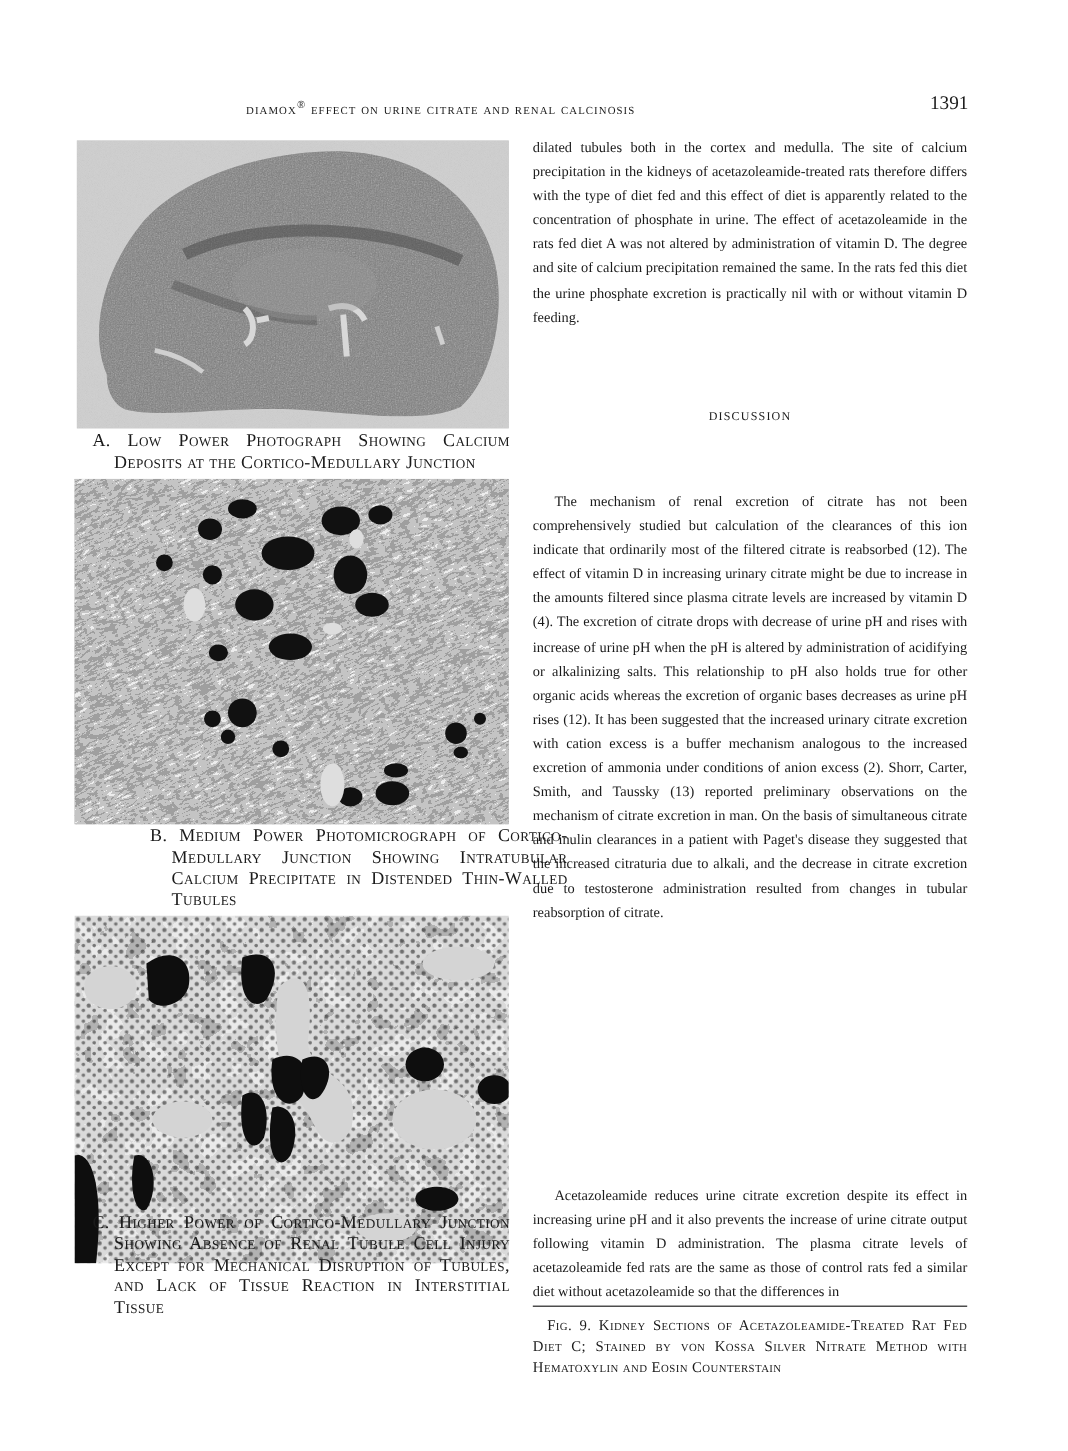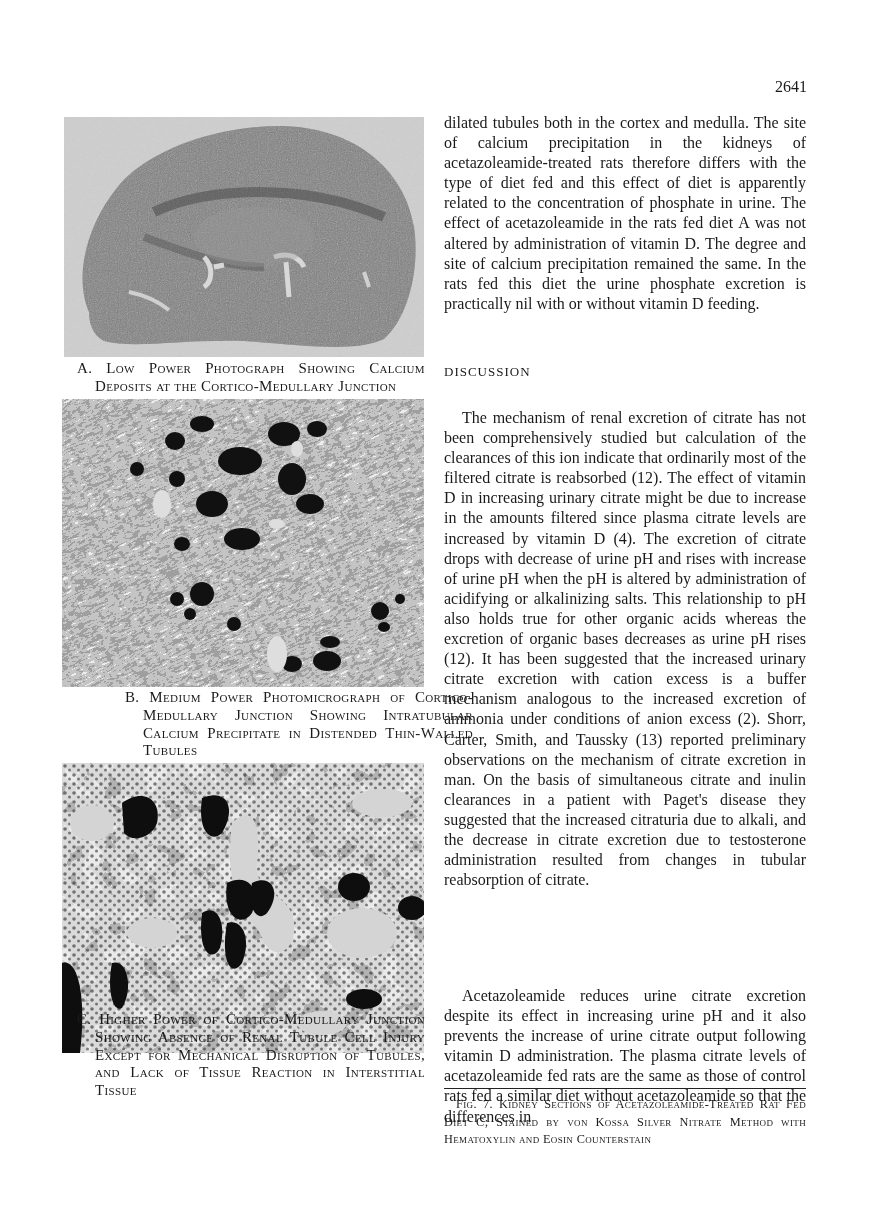--- a/index.html
+++ b/index.html
@@ -18,42 +18,43 @@
   #figC { top: 763px; height: 290px; }
 
   .caption { position: absolute; left: 77px; width: 348px; font-size: 15px; line-height: 17.8px;
              font-variant: small-caps; letter-spacing: 0.35px; text-align: justify; }
   .caption .lbl { font-variant: normal; }
   .cap-indent { padding-left: 18px; text-indent: -18px; display: block; }
   #capA { top: 360px; }
   #capB { top: 689px; margin-left: 48px; }
   #capC { top: 1011px; }
 
-  .col-right { position: absolute; left: 444px; width: 362px; font-size: 16px; line-height: 20.1px;
+  .col-right { position: absolute; left: 444px; width: 362px; font-size: 12px; line-height: 20.1px;
                text-align: justify; }
   .col-right p { margin: 0; hyphens: manual; }
   #para1 { top: 113px; }
-  .sec-head { position: absolute; left: 444px; width: 362px; top: 364px; text-align: left;
-              font-size: 13px; letter-spacing: 1px; }
+  .sec-head { position: absolute; left: 444px; width: 362px; top: 342px; text-align: center;
+              font-size: 10px; letter-spacing: 1px; }
   #para2 { top: 408px; }
   #para2 p { text-indent: 18px; }
   #para3 { top: 986px; }
   #para3 p { text-indent: 18px; }
 
   .rule { position: absolute; left: 444px; width: 362px; top: 1088px; height: 0;
           border-top: 1.3px solid #222; }
   .fig-caption { position: absolute; left: 444px; width: 362px; top: 1096px; font-size: 12.3px;
                  line-height: 17.6px; font-variant: small-caps; letter-spacing: 0.35px; text-align: justify;
                  text-indent: 12px; }
 </style>
 </head>
 <body>
 
 <div class="running-head">
-  <span class="rh-page">2641</span>
+  <span class="rh-title"><span>DIAMOX</span><sup>®</sup><span> EFFECT ON URINE CITRATE AND RENAL CALCINOSIS</span></span>
+  <span class="rh-page">1391</span>
 </div>
 
 <div class="fig" id="figA">
   <svg viewBox="0 0 360 240" preserveAspectRatio="none">
     <defs>
       <filter id="noiseA" x="0" y="0" width="100%" height="100%">
         <feTurbulence type="fractalNoise" baseFrequency="0.9" numOctaves="2" seed="3"></feTurbulence>
         <feColorMatrix type="saturate" values="0"></feColorMatrix>
         <feComponentTransfer>
             <feFuncA type="table" tableValues="0 0.55"></feFuncA>
@@ -200,13 +201,13 @@
 <div class="col-right" id="para2">
   <p>The mechanism of renal excretion of citrate has not been comprehensively studied but calculation of the clearances of this ion indicate that ordinarily most of the filtered citrate is reabsorbed (12). The effect of vitamin D in increasing urinary citrate might be due to increase in the amounts filtered since plasma citrate levels are increased by vitamin D (4). The excretion of citrate drops with decrease of urine pH and rises with increase of urine pH when the pH is altered by administration of acidifying or alkalinizing salts. This relationship to pH also holds true for other organic acids whereas the excretion of or­ganic bases decreases as urine pH rises (12). It has been suggested that the increased urinary citrate excretion with cation excess is a buffer mechanism analogous to the increased excretion of ammonia under conditions of anion excess (2). Shorr, Carter, Smith, and Taussky (13) reported preliminary observations on the mechanism of citrate excretion in man. On the basis of simul­taneous citrate and inulin clearances in a patient with Paget's disease they suggested that the in­creased citraturia due to alkali, and the decrease in citrate excretion due to testosterone adminis­tration resulted from changes in tubular reabsorp­tion of citrate.</p>
 </div>
 
 <div class="col-right" id="para3">
   <p>Acetazoleamide reduces urine citrate excretion despite its effect in increasing urine pH and it also prevents the increase of urine citrate output following vitamin D administration. The plasma citrate levels of acetazoleamide fed rats are the same as those of control rats fed a similar diet without acetazoleamide so that the differences in</p>
 </div>
 
 <div class="rule"></div>
 
-<div class="fig-caption">Fig. 7. Kidney Sections of Acetazoleamide-Treated Rat Fed Diet C; Stained by von Kossa Silver Nitrate Method with Hematoxylin and Eosin Counterstain</div>
+<div class="fig-caption">Fig. 9. Kidney Sections of Acetazoleamide-Treated Rat Fed Diet C; Stained by von Kossa Silver Nitrate Method with Hematoxylin and Eosin Counterstain</div>
 
 </body></html>

